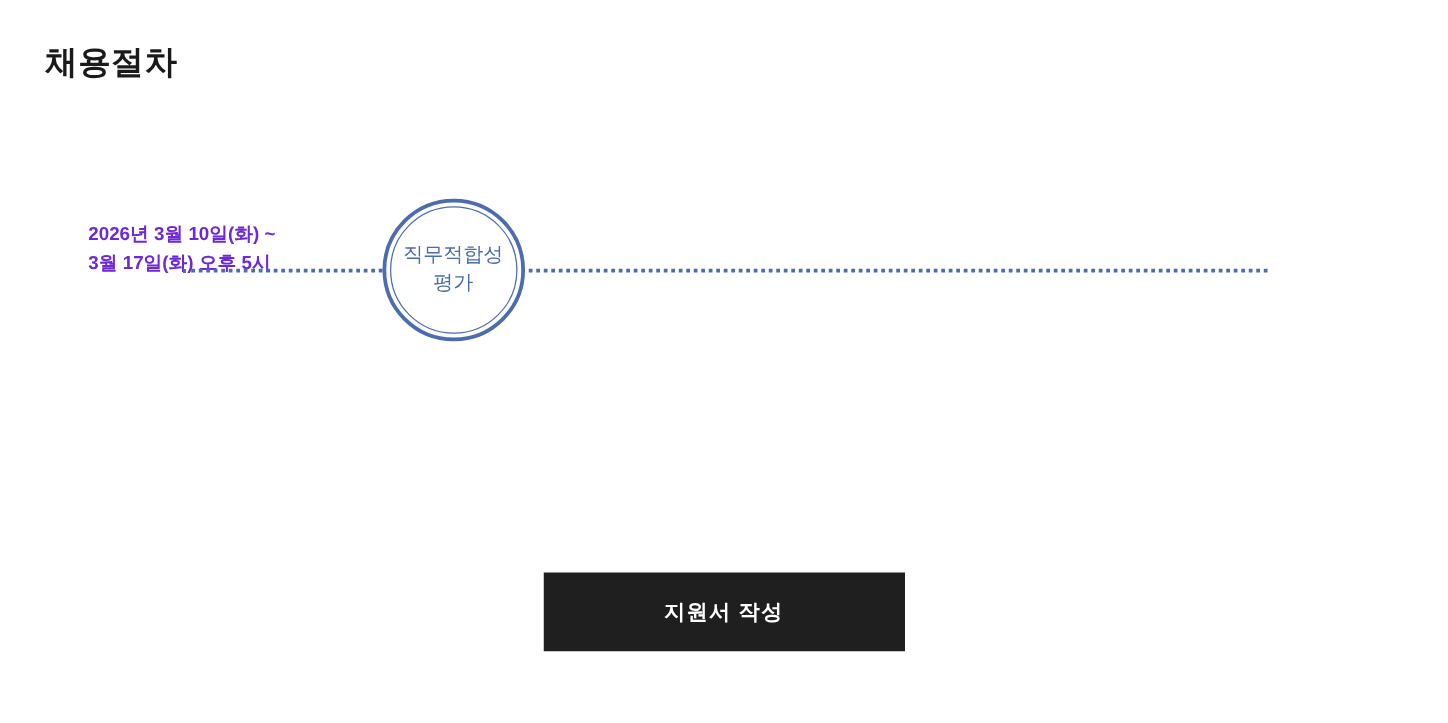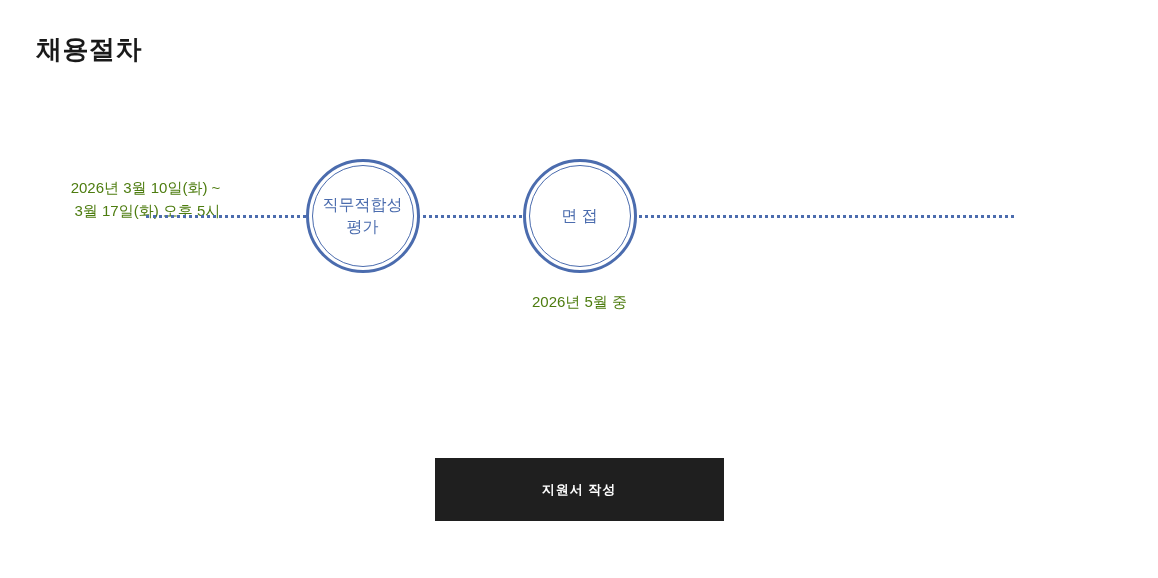--- a/index.html
+++ b/index.html
@@ -62,37 +62,38 @@
     font-size: 16px;
     line-height: 1.35;
     text-align: center;
     white-space: pre-line;
     padding: 0 6px;
   }
   .step-date {
     margin-top: 18px;
     font-size: 15px;
     line-height: 1.5;
-    color: #4d7c0f;
-    text-align: right;
+    color: #6d28d9;
+    text-align: left;
     white-space: pre-line;
     min-height: 45px;
+    font-weight: bold;
   }
   .button-row {
     margin-top: 122px;
     display: flex;
     justify-content: center;
   }
   .apply-btn {
     width: 289px;
     height: 63px;
     background: #1f1f1f;
     color: #ffffff;
     font-family: "Liberation Sans", "DejaVu Sans", sans-serif;
-    font-size: 13px;
+    font-size: 17px;
     font-weight: bold;
     letter-spacing: 1px;
     border: none;
     cursor: pointer;
   }
 </style>
 </head>
 <body>
 
 <h2 class="page-title">채용절차</h2>
@@ -108,25 +109,18 @@
   <div class="step">
     <div class="circle">
       <span class="inner-ring"></span>
       <span class="step-label">직무적합성
 평가</span>
     </div>
     <div class="step-date"></div>
   </div>
 
 
-  <div class="step">
-    <div class="circle">
-      <span class="inner-ring"></span>
-      <span class="step-label">면 접</span>
-    </div>
-    <div class="step-date">2026년 5월 중</div>
-  </div>
 
 </div>
 
 <div class="button-row">
   <button class="apply-btn">지원서 작성</button>
 </div>
 
 </body></html>

